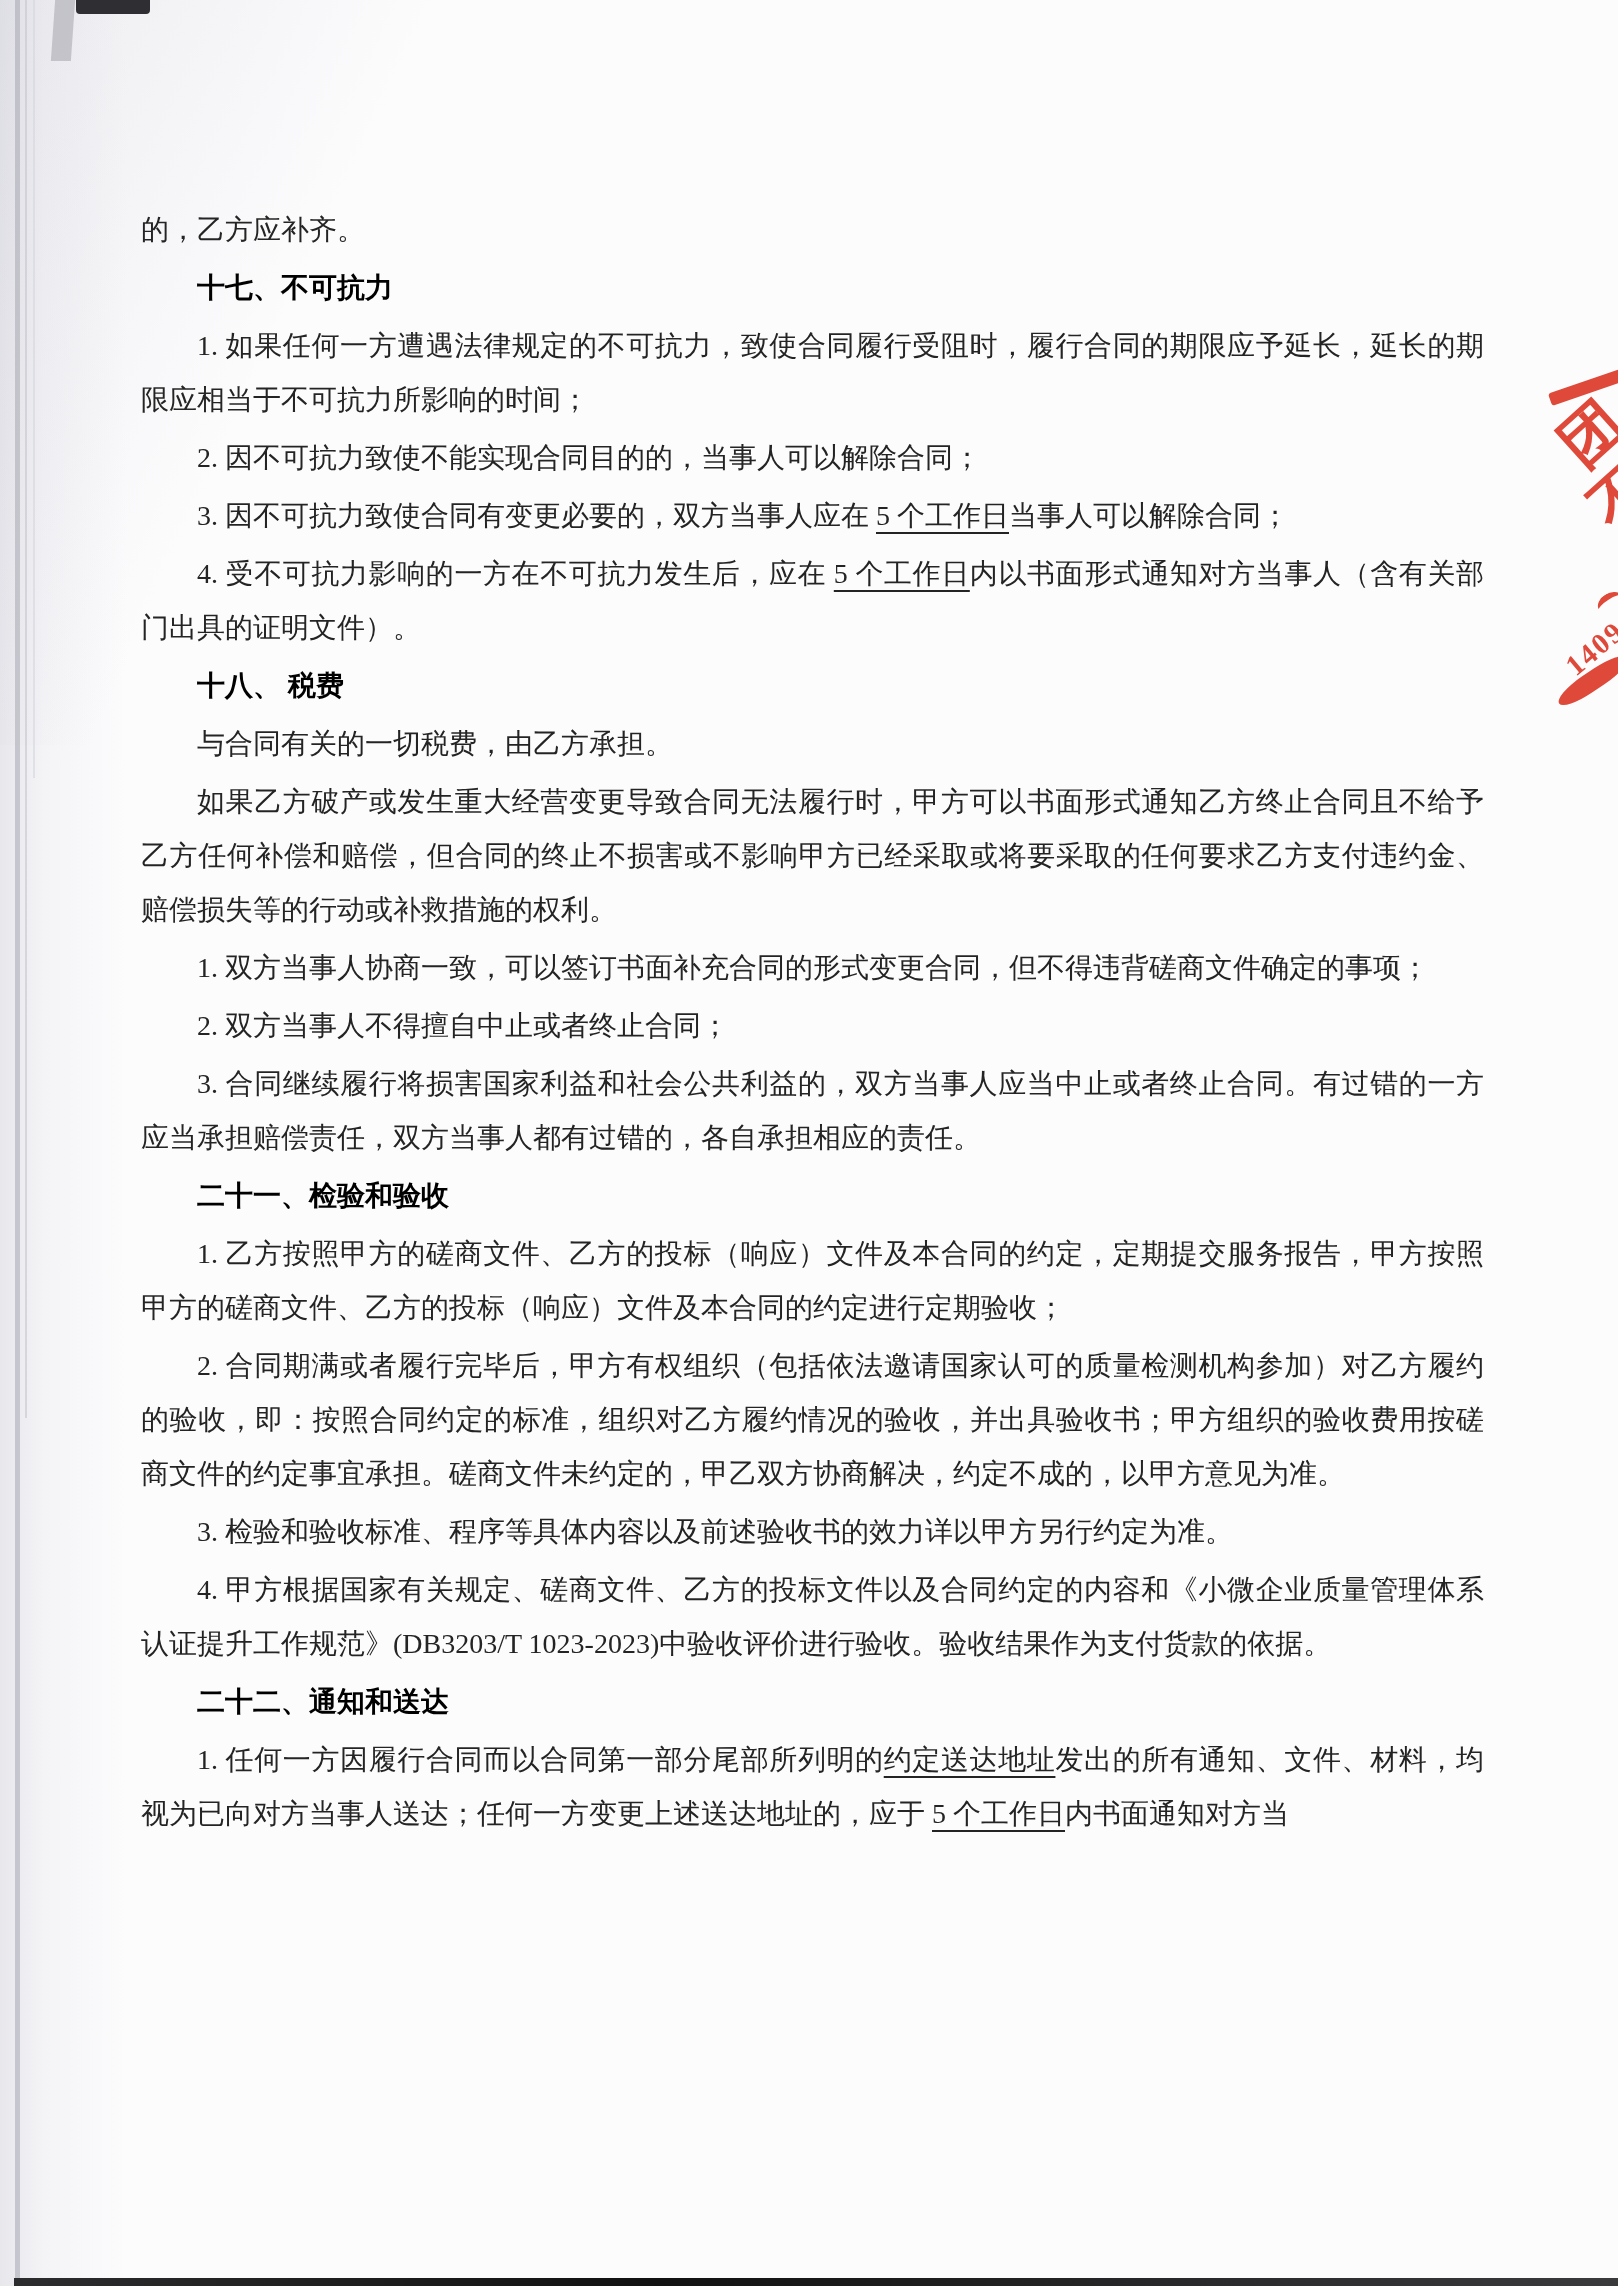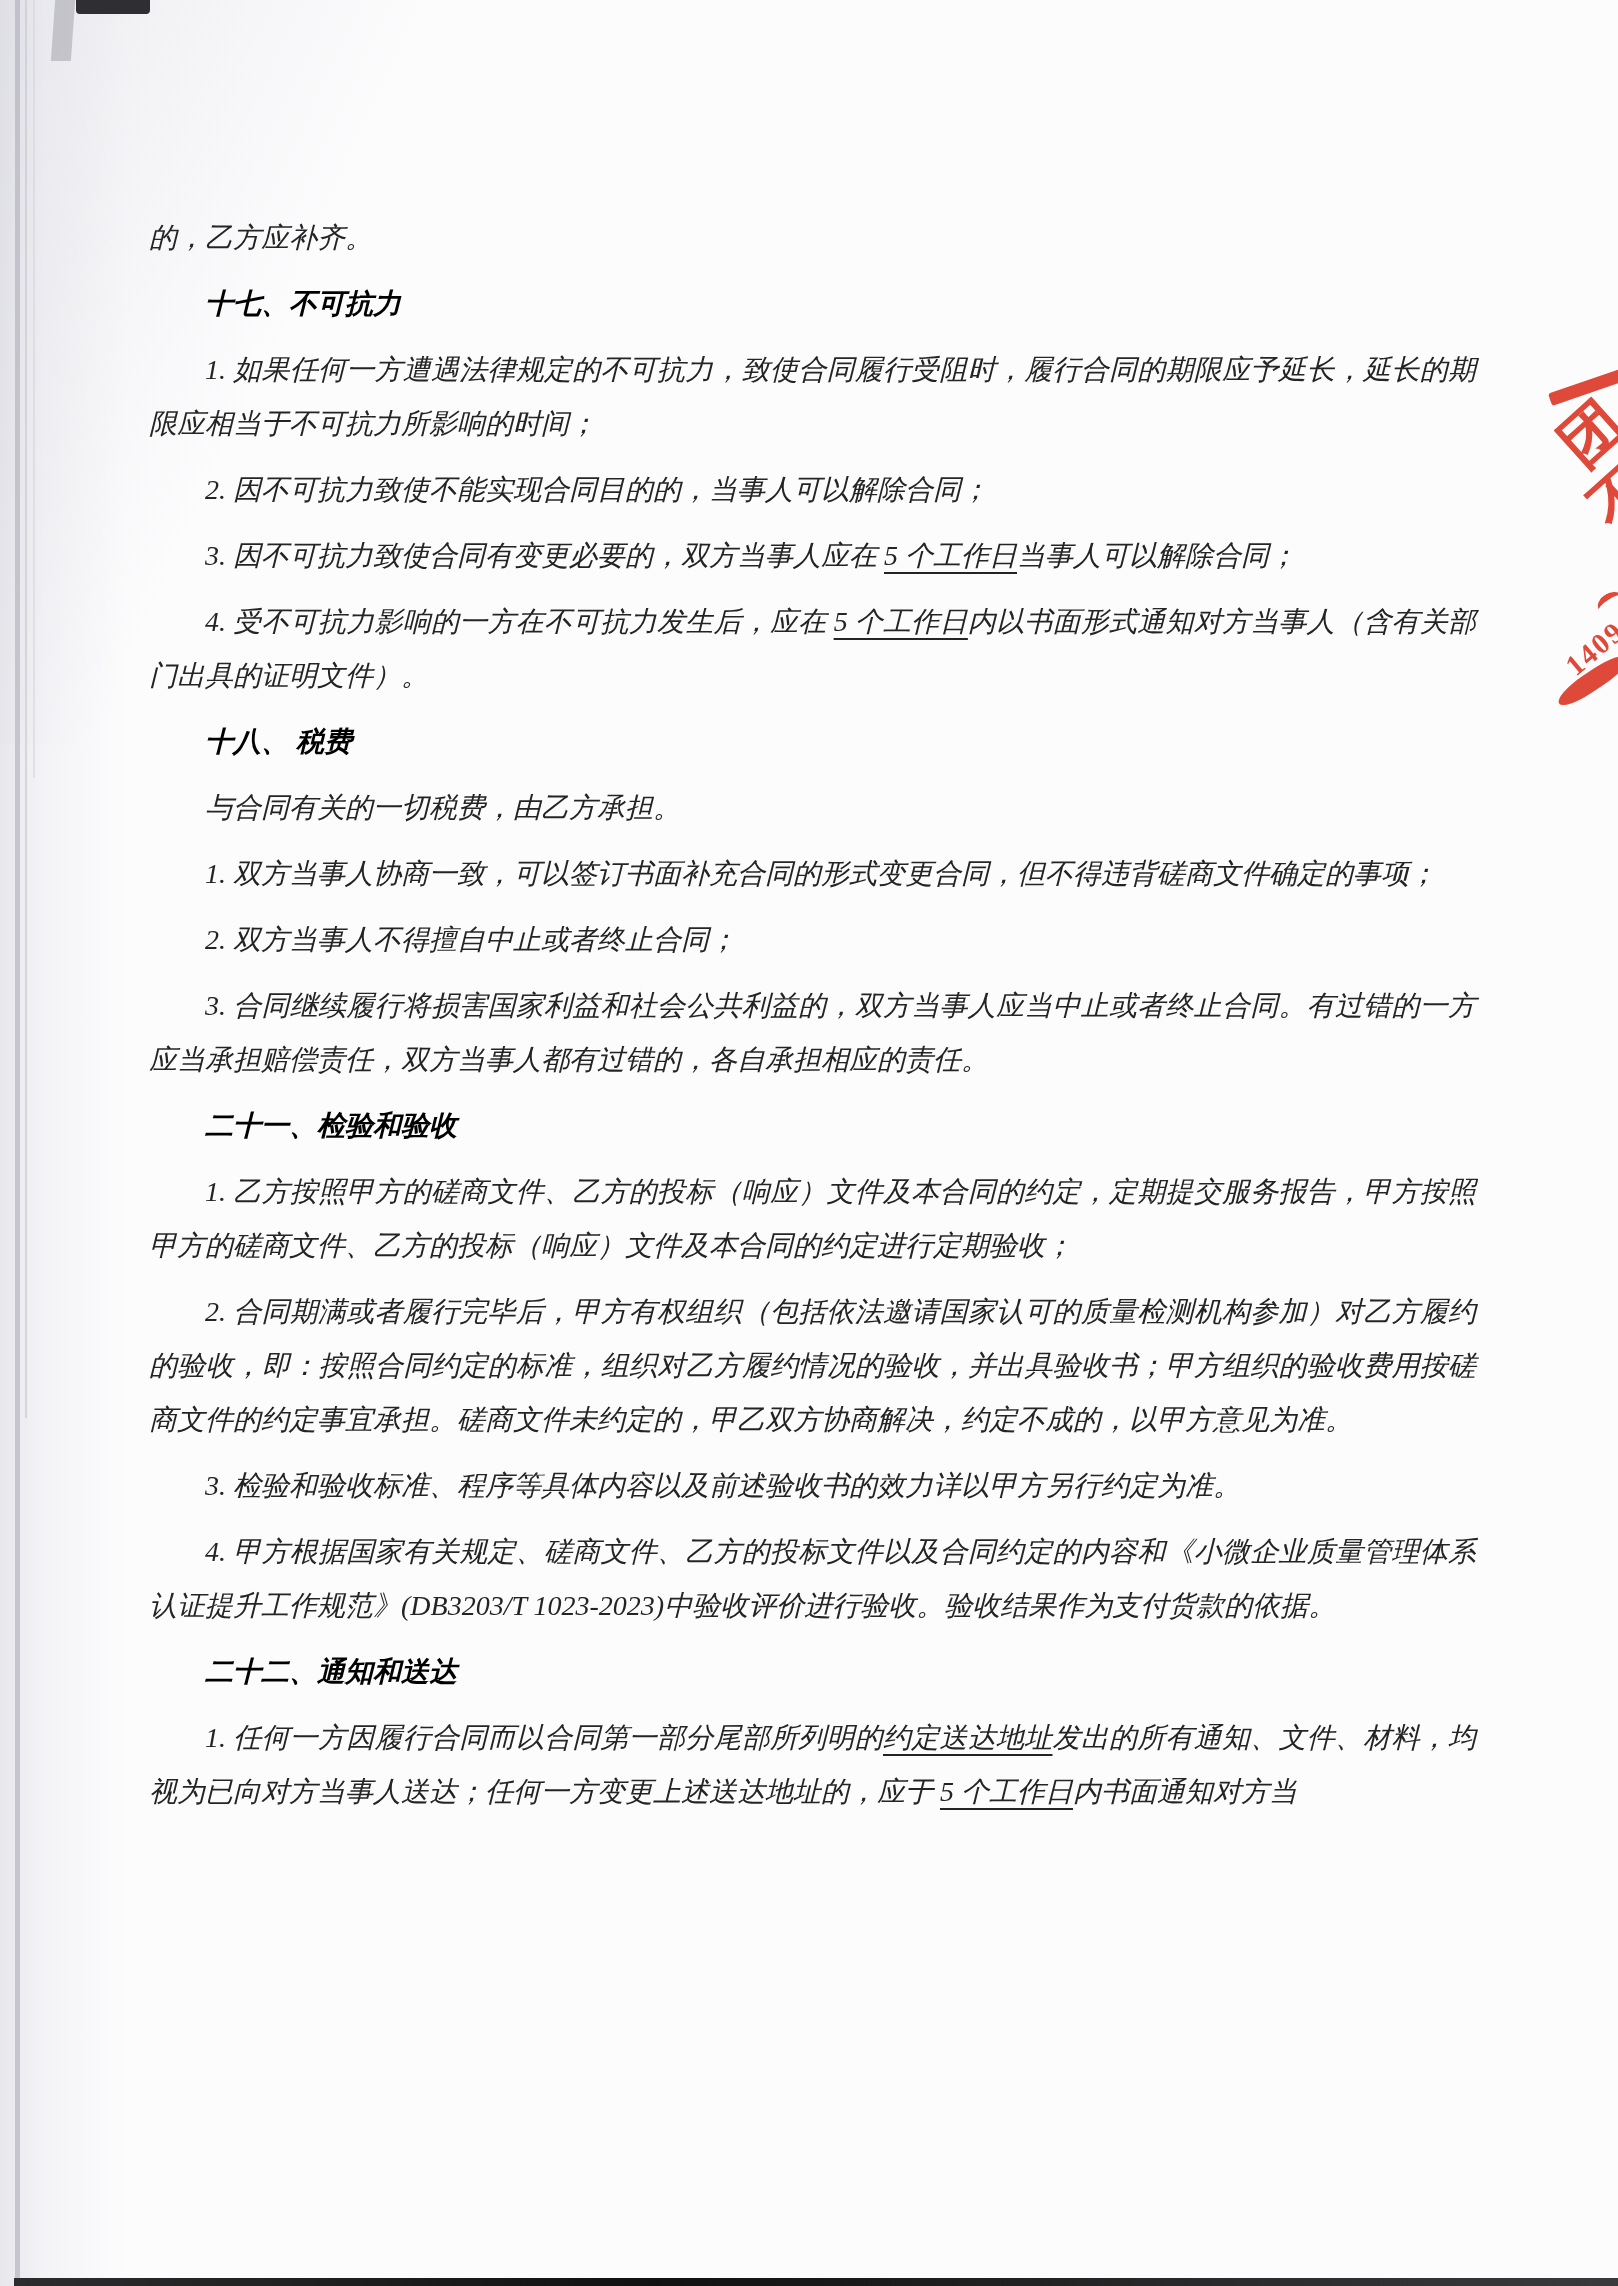--- a/index.html
+++ b/index.html
@@ -24,21 +24,21 @@
   .corner-dark{position:absolute;left:76px;top:0;width:74px;height:13.7px;background:#2f2f33;border-radius:0 0 3.9px 3.9px;}
   .bottom-strip{position:absolute;left:13.7px;right:0;bottom:0;height:8.8px;
     background:linear-gradient(90deg,#2c2c2e,#111 40%,#2a2a2c 75%,#3a3a3c);}
   
   .doc{
     position:absolute;left:137px;top:0;width:1351px;
     padding-top:199px;
     font-size:28px;line-height:54px;
     text-align:justify;
   }
-  .doc p{margin:12px;font-style:italic;}
+  .doc p{margin:4px;}
   .doc p.paragraph{text-indent:2em;}
   .doc p.heading{text-indent:2em;font-weight:700;color:#000000;}
   .doc p.continuation{text-indent:0;}
   .u{text-decoration:underline;text-decoration-thickness:2px;text-underline-offset:6.9px;}
   
   .stamp{position:absolute;top:377px;right:0;width:137px;height:338px;color:#dc3a2a;opacity:.92;}
   .stamp-bar{position:absolute;right:-5.9px;top:3.9px;width:76px;height:12.7px;background:currentColor;border-radius:2.9px;transform:rotate(-19deg);}
   .stamp-char1{position:absolute;right:-3.9px;top:25.5px;font-size:61px;font-weight:700;transform:rotate(-42deg);line-height:1;}
   .stamp-char2{position:absolute;right:-33px;top:90px;font-size:59px;font-weight:700;transform:rotate(-42deg);line-height:1;}
   .stamp-curl{position:absolute;right:-5.9px;top:216px;width:27.4px;height:13.7px;border-top:6.9px solid currentColor;border-radius:50%;transform:rotate(-32deg);}
@@ -59,20 +59,21 @@
 
   <div class="doc" id="doc">
       <p class="continuation"><span>的，乙方应补齐。</span></p>
       <p class="heading"><span>十七、不可抗力</span></p>
       <p class="paragraph"><span>1. 如果任何一方遭遇法律规定的不可抗力，致使合同履行受阻时，履行合同的期限应予延长，延长的期限应相当于不可抗力所影响的时间；</span></p>
       <p class="paragraph"><span>2. 因不可抗力致使不能实现合同目的的，当事人可以解除合同；</span></p>
       <p class="paragraph"><span>3. 因不可抗力致使合同有变更必要的，双方当事人应在 </span><span class="u">5 个工作日</span><span>当事人可以解除合同；</span></p>
       <p class="paragraph"><span>4. 受不可抗力影响的一方在不可抗力发生后，应在 </span><span class="u">5 个工作日</span><span>内以书面形式通知对方当事人（含有关部门出具的证明文件）。</span></p>
       <p class="heading"><span>十八、 税费</span></p>
       <p class="paragraph"><span>与合同有关的一切税费，由乙方承担。</span></p>
+      <p class="paragraph"><span>如果乙方破产或发生重大经营变更导致合同无法履行时，甲方可以书面形式通知乙方终止合同且不给予乙方任何补偿和赔偿，但合同的终止不损害或不影响甲方已经采取或将要采取的任何要求乙方支付违约金、赔偿损失等的行动或补救措施的权利。</span></p>
       <p class="paragraph"><span>1. 双方当事人协商一致，可以签订书面补充合同的形式变更合同，但不得违背磋商文件确定的事项；</span></p>
       <p class="paragraph"><span>2. 双方当事人不得擅自中止或者终止合同；</span></p>
       <p class="paragraph"><span>3. 合同继续履行将损害国家利益和社会公共利益的，双方当事人应当中止或者终止合同。有过错的一方应当承担赔偿责任，双方当事人都有过错的，各自承担相应的责任。</span></p>
       <p class="heading"><span>二十一、检验和验收</span></p>
       <p class="paragraph"><span>1. 乙方按照甲方的磋商文件、乙方的投标（响应）文件及本合同的约定，定期提交服务报告，甲方按照甲方的磋商文件、乙方的投标（响应）文件及本合同的约定进行定期验收；</span></p>
       <p class="paragraph"><span>2. 合同期满或者履行完毕后，甲方有权组织（包括依法邀请国家认可的质量检测机构参加）对乙方履约的验收，即：按照合同约定的标准，组织对乙方履约情况的验收，并出具验收书；甲方组织的验收费用按磋商文件的约定事宜承担。磋商文件未约定的，甲乙双方协商解决，约定不成的，以甲方意见为准。</span></p>
       <p class="paragraph"><span>3. 检验和验收标准、程序等具体内容以及前述验收书的效力详以甲方另行约定为准。</span></p>
       <p class="paragraph"><span>4. 甲方根据国家有关规定、磋商文件、乙方的投标文件以及合同约定的内容和《小微企业质量管理体系认证提升工作规范》(DB3203/T 1023-2023)中验收评价进行验收。验收结果作为支付货款的依据。</span></p>
       <p class="heading"><span>二十二、通知和送达</span></p>
       <p class="paragraph"><span>1. 任何一方因履行合同而以合同第一部分尾部所列明的</span><span class="u">约定送达地址</span><span>发出的所有通知、文件、材料，均视为已向对方当事人送达；任何一方变更上述送达地址的，应于 </span><span class="u">5 个工作日</span><span>内书面通知对方当</span></p>

